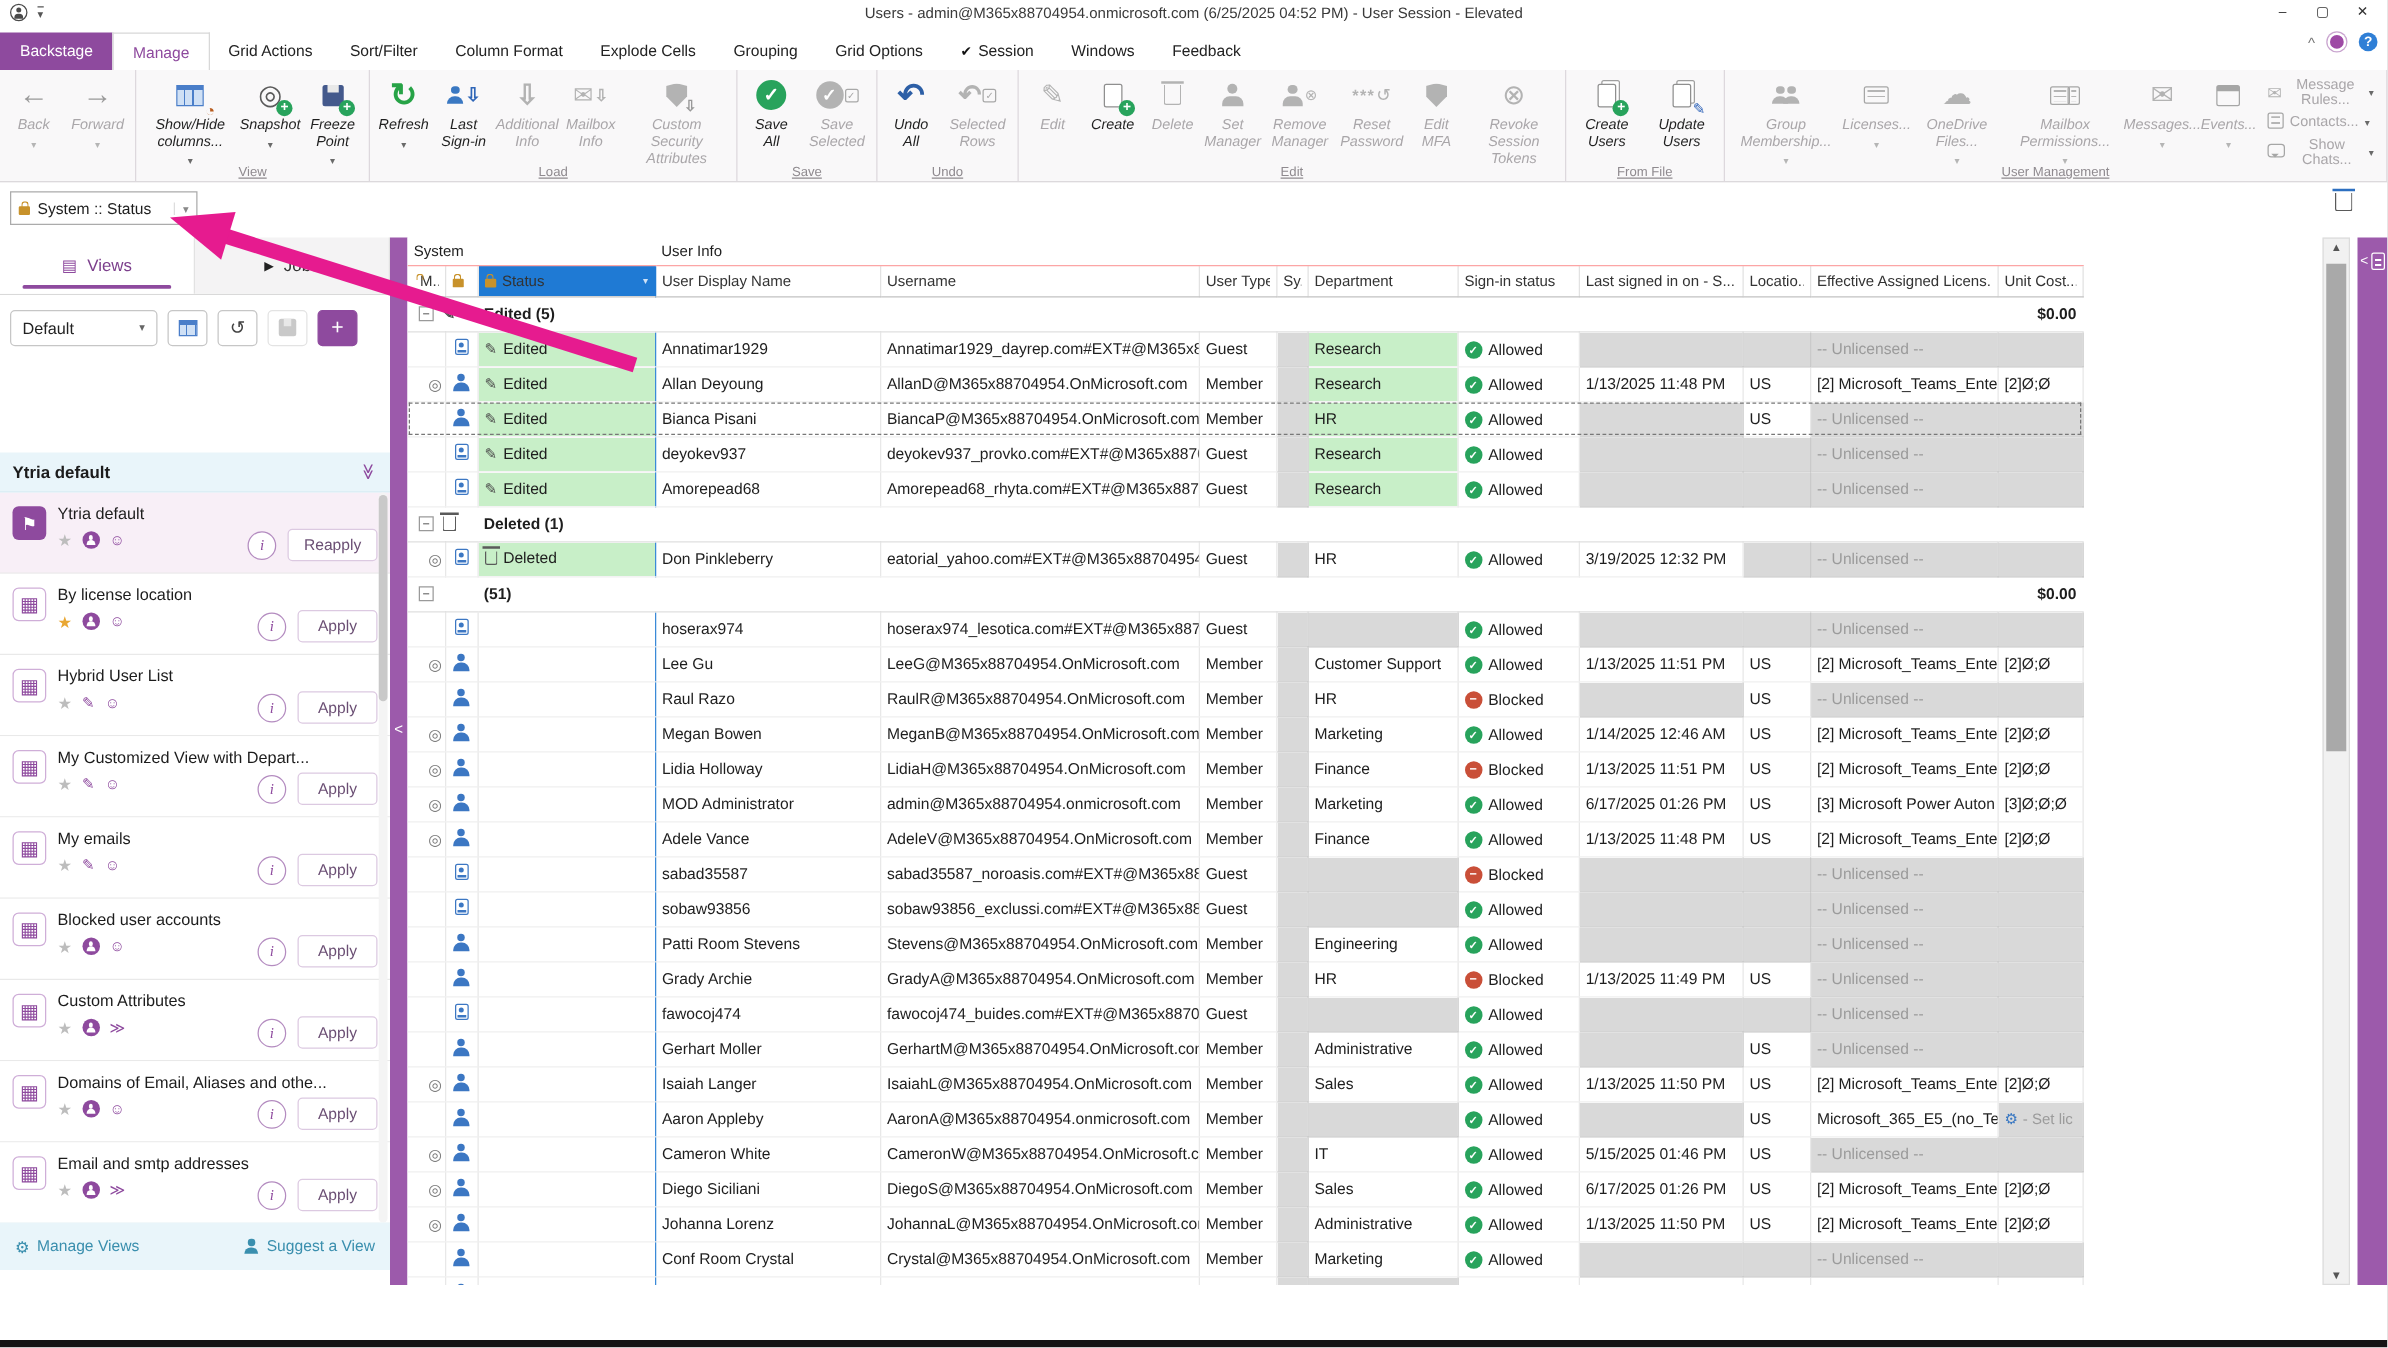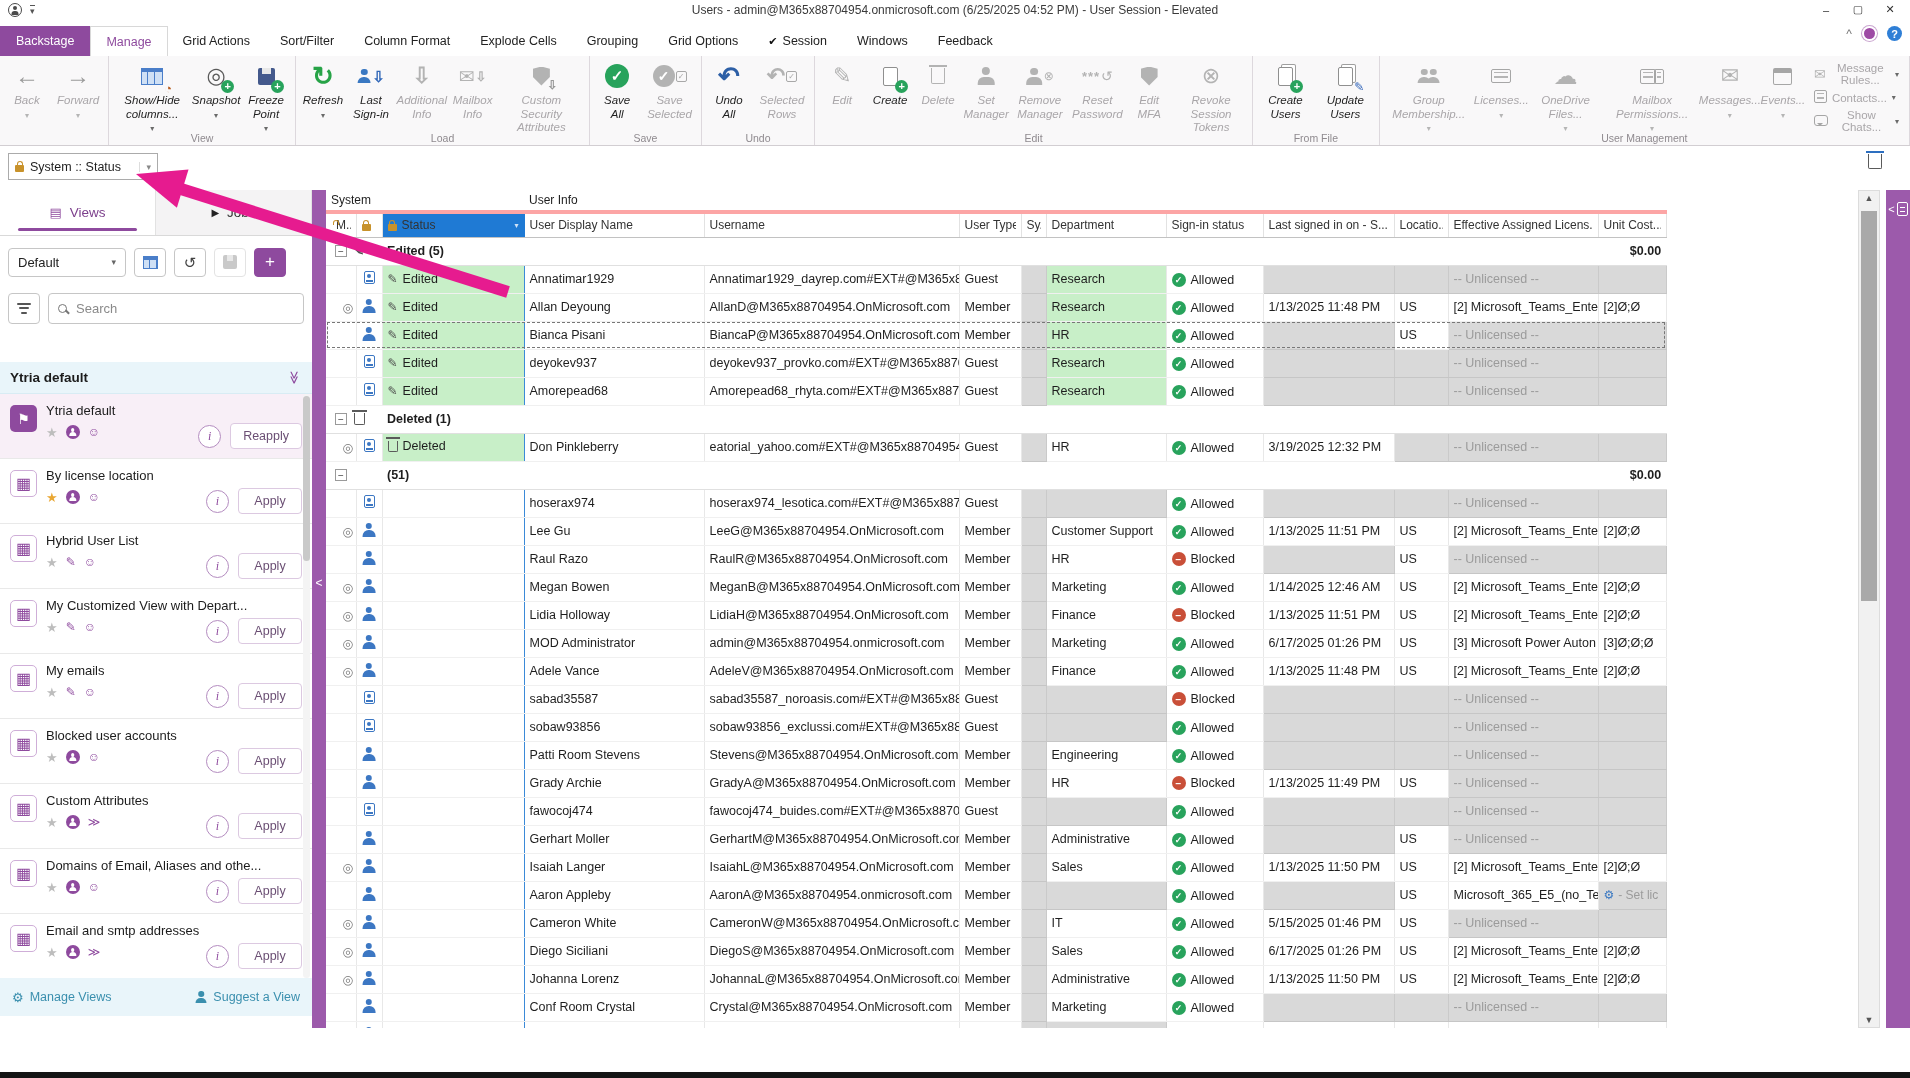--- a/index.html
+++ b/index.html
@@ -24,21 +24,21 @@
   .rtab .chk{font-size:11px;color:#111;}
   .corner{position:absolute;right:8px;top:6px;display:flex;align-items:center;gap:12px;}
   .collapse-caret{color:#777;font-size:12px;}
   .pdot{width:11px;height:11px;border-radius:50%;background:#9e4aa5;box-shadow:0 0 0 2px #fff,0 0 0 3px #c9a4cf;}
   .helpq{width:15px;height:15px;border-radius:50%;background:#2f7fd6;color:#fff;font-size:11px;font-weight:bold;display:flex;align-items:center;justify-content:center;}
 
   
   .ribbon{position:absolute;left:0;top:56px;width:100%;height:90px;background:#f9f8f9;border-bottom:1px solid #d2ced2;display:flex;}
   .rgroup{position:relative;display:flex;flex-direction:column;border-right:1px solid #ddd8dd;padding:2px 4px 14px 4px;}
   .rbody{display:flex;align-items:flex-start;gap:2px;flex:1;}
-  .rgl{position:absolute;bottom:1px;left:0;right:0;text-align:center;font-size:10.5px;color:#8f8a8f;}
+  .rgl{position:absolute;bottom:1px;left:0;right:0;text-align:center;font-size:10.5px;color:#8f8a8f;text-decoration:underline;}
   .rbtn{background:none;border:none;display:flex;flex-direction:column;align-items:center;gap:3px;padding:3px 5px;min-width:46px;max-width:104px;cursor:pointer;}
   .rbtn .rlb{font-size:11.5px;color:#1f1f1f;text-align:center;line-height:1.18;white-space:pre-line;font-style:italic;}
   .rbtn.dis .rlb{color:#a9a6a9;}
   .carr{font-size:8px;color:#6a6a6a;}
   .rbtn.dis .carr{color:#b5b5b5;}
   .ric{position:relative;width:36px;height:30px;display:flex;align-items:center;justify-content:center;gap:1px;}
   .rstack{display:flex;flex-direction:column;justify-content:flex-start;gap:4px;padding:4px 6px;}
   .rsmall{background:none;border:none;display:flex;align-items:center;gap:5px;font-size:11.5px;color:#a9a6a9;cursor:pointer;padding:0;}
 
   
@@ -136,21 +136,21 @@
   .sbfoot .pi{width:12px;height:12px;color:#3a8fae;}
 
   
   .pdivider{position:absolute;left:312px;top:190px;width:14px;height:838px;background:#9c5aab;}
   .pdivider .hndl{position:absolute;left:0;top:370px;width:14px;height:46px;color:#fff;font-size:12px;display:flex;align-items:center;justify-content:center;}
 
   
   .gridwrap{position:absolute;left:326px;top:190px;width:1532px;height:838px;background:#fff;overflow:hidden;}
   table.grid{border-collapse:collapse;table-layout:fixed;width:1340px;}
   .grid td,.grid th{padding:0 5px;white-space:nowrap;overflow:hidden;font-size:12.5px;color:#1e1e1e;text-align:left;font-weight:normal;}
-  .grid thead tr.band td{height:22px;font-size:12px;border-bottom:4px solid #fca5a5;}
+  .grid thead tr.band td{height:22px;font-size:12px;border-bottom:1px solid #fca5a5;}
   .band-system{color:#2b6bc4;}
   .band-userinfo{color:#333;}
   .grid thead tr.heads th{height:25px;border-right:1px solid #e2e2e2;border-bottom:1px solid #c2c2c2;font-size:12px;color:#333;}
   .hcell{display:flex;align-items:center;gap:5px;overflow:hidden;}
   th.h-status{background:#1f7ad4;color:#fff;border-right:1px solid #1f7ad4 !important;}
   th.h-status .hcar{margin-left:auto;font-size:8px;color:#cfe2f7;}
   .grid tbody td{height:28px;border-right:1px solid #e8e8e8;border-bottom:1px solid #f0f0f0;}
   .grid tbody tr.grp td{border-bottom:1px solid #e0e0e0;border-right:none;font-weight:bold;}
   td.gray{background:#d9d9d9;border-right-color:#cacaca !important;border-bottom-color:#c6c6c6 !important;}
   td.green{background:#c8efc8;}
@@ -548,31 +548,20 @@
       <button class="sib">
           <span class="gl">↺</span>
         </button>
       <button class="sib dis">
           <span class="i-floppy" style="width:14px;height:14px;background:#c9c9c9;"></span>
         </button>
       <button class="sib primary">
           <span>+</span>
         </button>
     </div>
-    <div class="sbsearch">
-      <button class="fbtn">
-        <i style="width:14px;"></i>
-          <i style="width:10px;"></i>
-          <i style="width:6px;"></i>
-      </button>
-      <div class="searchbox">
-        <span class="mag"></span>
-        <input placeholder="Search" style="">
-      </div>
-    </div>
     <div class="avname">
       <b>Ytria default</b>
       <span class="dblchev">≫</span>
     </div>
     <div class="vlist" id="viewList">
         <div class="vitem selected">
           <span class="vicon flag">⚑</span>
           <div class="vtitle">Ytria default</div>
           <div class="vrow2">
             <span class="vstar ">★</span>

